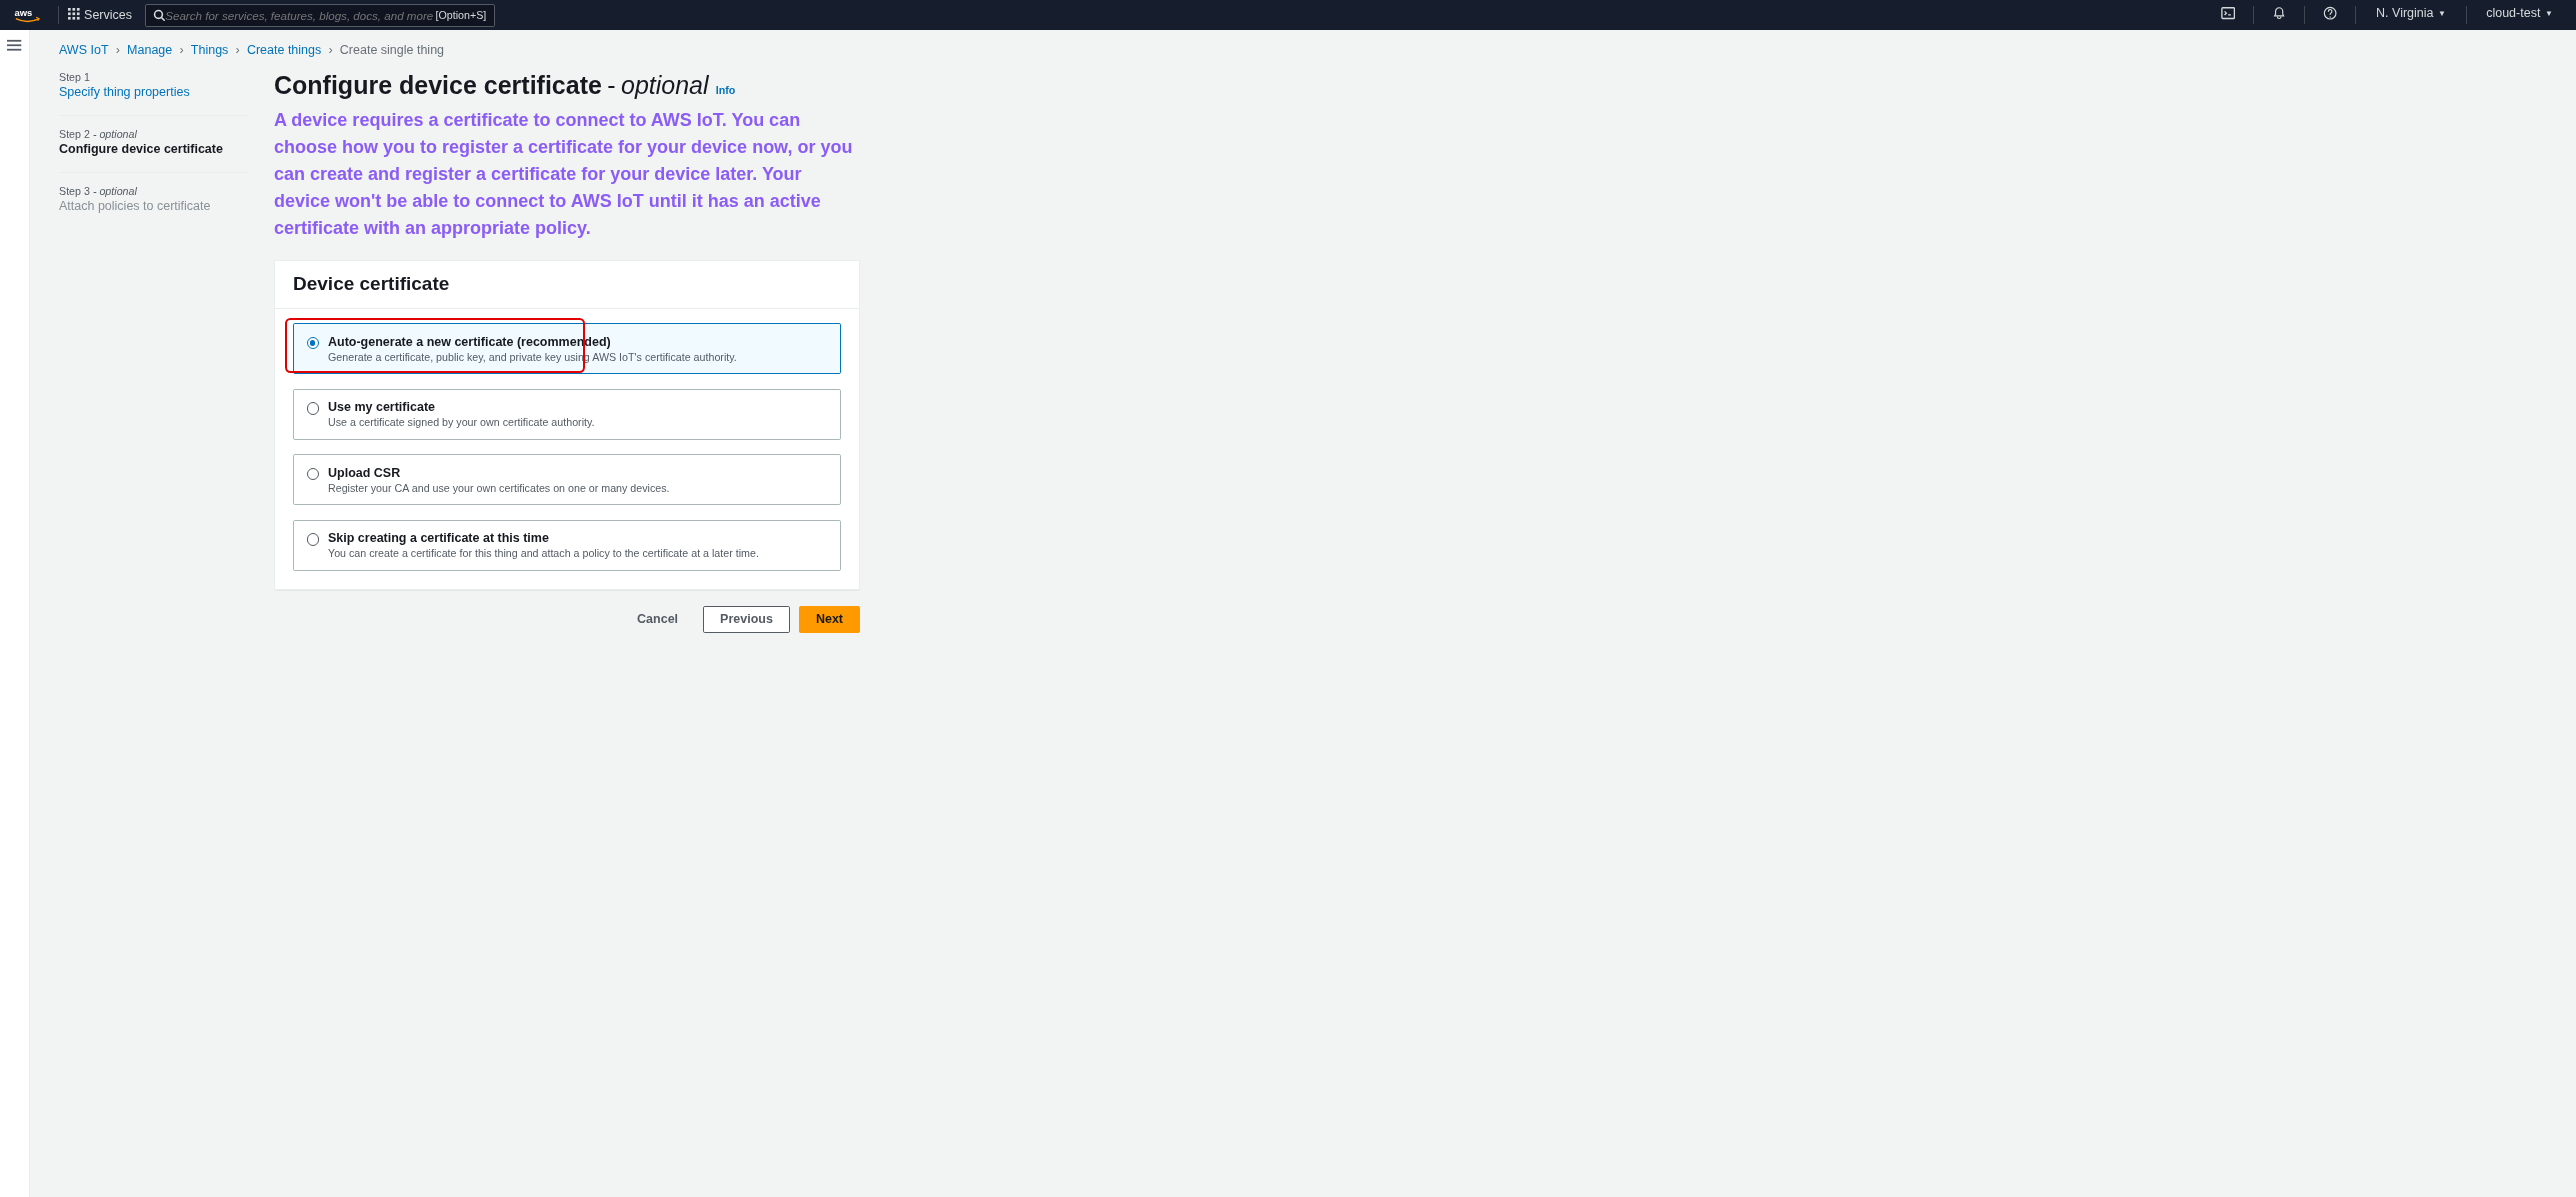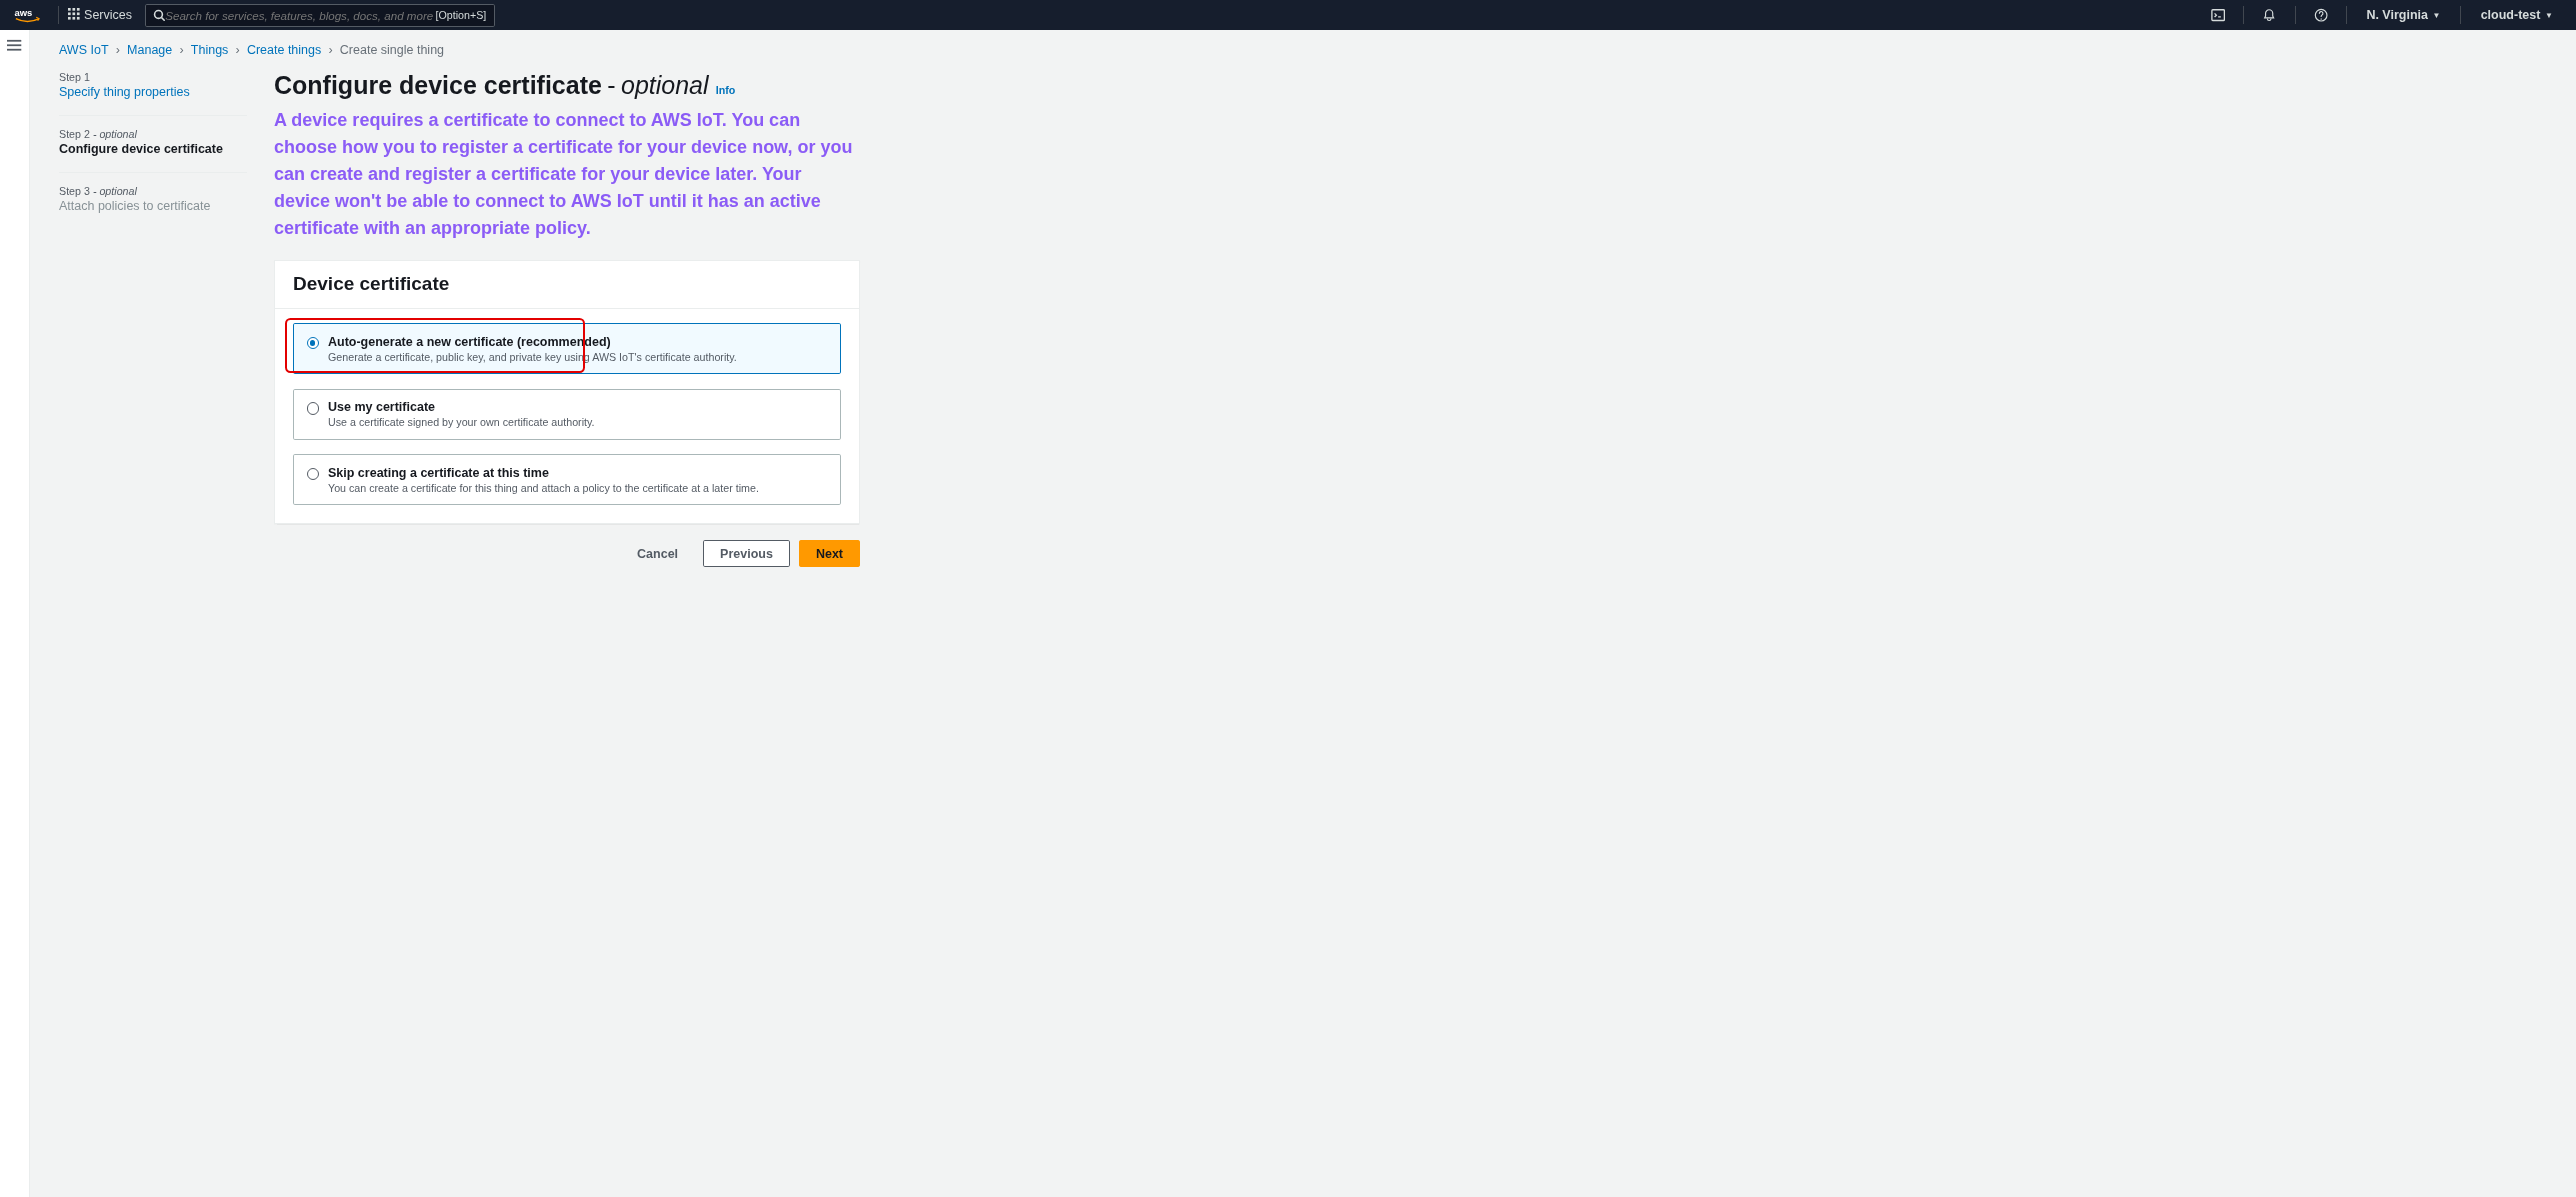--- a/index.html
+++ b/index.html
@@ -34,21 +34,21 @@
       flex: 1;
       background: transparent;
       border: none;
       outline: none;
       color: #d5dbdb;
       font-style: italic;
       font-size: 11.6px;
     }
     .search-wrap .shortcut { color: #d5dbdb; font-size: 10.7px; }
     .top-nav .spacer { flex: 1; }
-    .top-nav .right { display: flex; align-items: center; gap: 0; font-weight: bold; }
+    .top-nav .right { display: flex; align-items: flex-start; gap: 0; }
     .top-nav .right .icon-btn { padding: 0 9px; cursor:pointer; color:#d5dbdb; display:flex; align-items:center;}
     .top-nav .right .region { padding: 0 10.7px; cursor:pointer; display:flex; align-items:center; gap:4.5px;}
     .top-nav .right .caret { font-size: 8px; }
 
     
     .layout { display: flex; min-height: calc(100vh - 30px); }
     .rail { width: 30px; background: #fff; border-right: 0.9px solid #eaeded; display:flex; justify-content:center; padding-top:9px;}
     .rail-btn { cursor:pointer; }
 
     .content { flex:1; padding: 12.5px 21.5px 36px 29px; }
@@ -272,20 +272,27 @@
             </div>
 
             <div class="radio-card">
               <span class="radio"></span>
               <div>
                 <div class="title">Use my certificate</div>
                 <div class="desc">Use a certificate signed by your own certificate authority.</div>
               </div>
             </div>
 
+            <div class="radio-card">
+              <span class="radio"></span>
+              <div>
+                <div class="title">Upload CSR</div>
+                <div class="desc">Register your CA and use your own certificates on one or many devices.</div>
+              </div>
+            </div>
 
             <div class="radio-card">
               <span class="radio"></span>
               <div>
                 <div class="title">Skip creating a certificate at this time</div>
                 <div class="desc">You can create a certificate for this thing and attach a policy to the certificate at a later time.</div>
               </div>
             </div>
           </div>
         </div>

